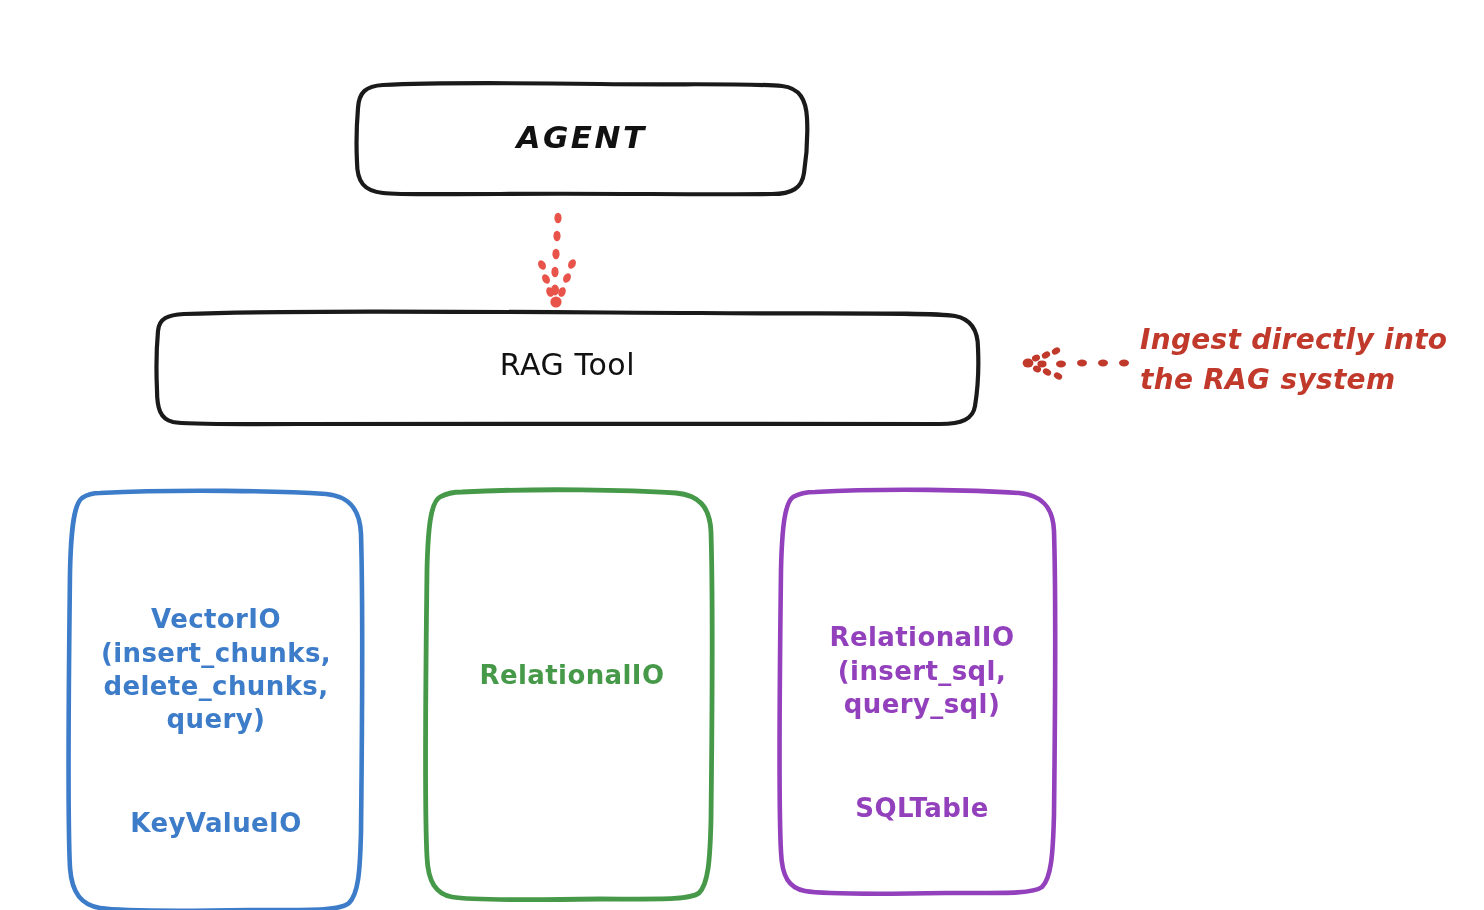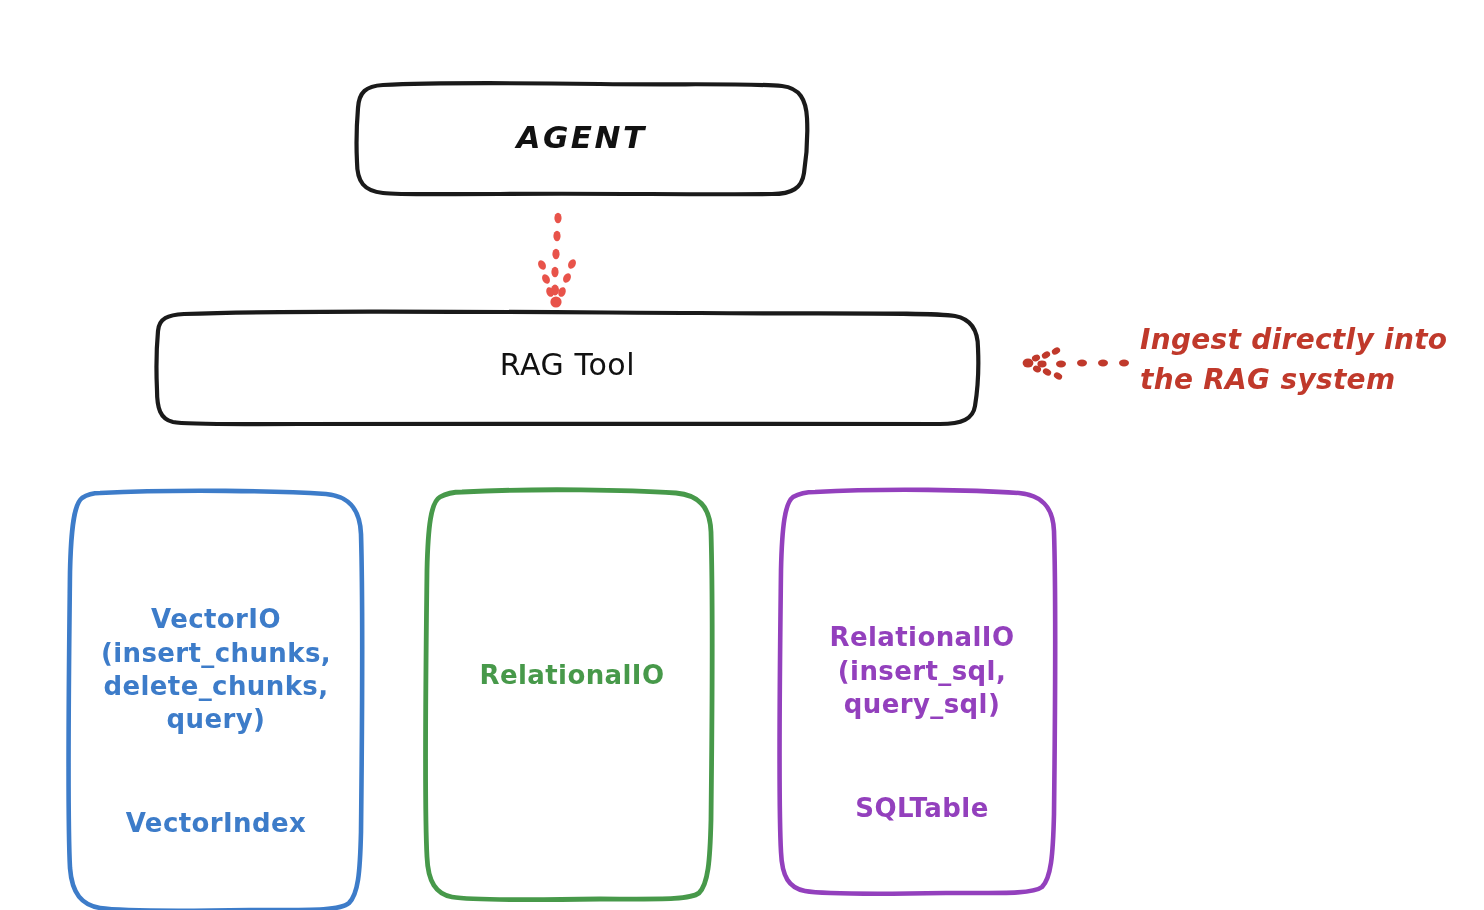--- a/index.html
+++ b/index.html
@@ -214,21 +214,21 @@
 
   <div class="node-label agent-label">AGENT</div>
 
   <div class="node-label ragtool-label">RAG Tool</div>
 
   <div class="node-label box-label vector-label">
     <span class="api">VectorIO
 (insert_chunks,
 delete_chunks,
 query)</span>
-    <span class="index">VectorIndex</span>
+    <span class="index">KeyValueIO</span>
   </div>
 
   <div class="node-label box-label keyvalue-label">
     <span class="index">RelationalIO</span>
   </div>
 
   <div class="node-label box-label relational-label">
     <span class="api">RelationalIO
 (insert_sql,
 query_sql)</span>

